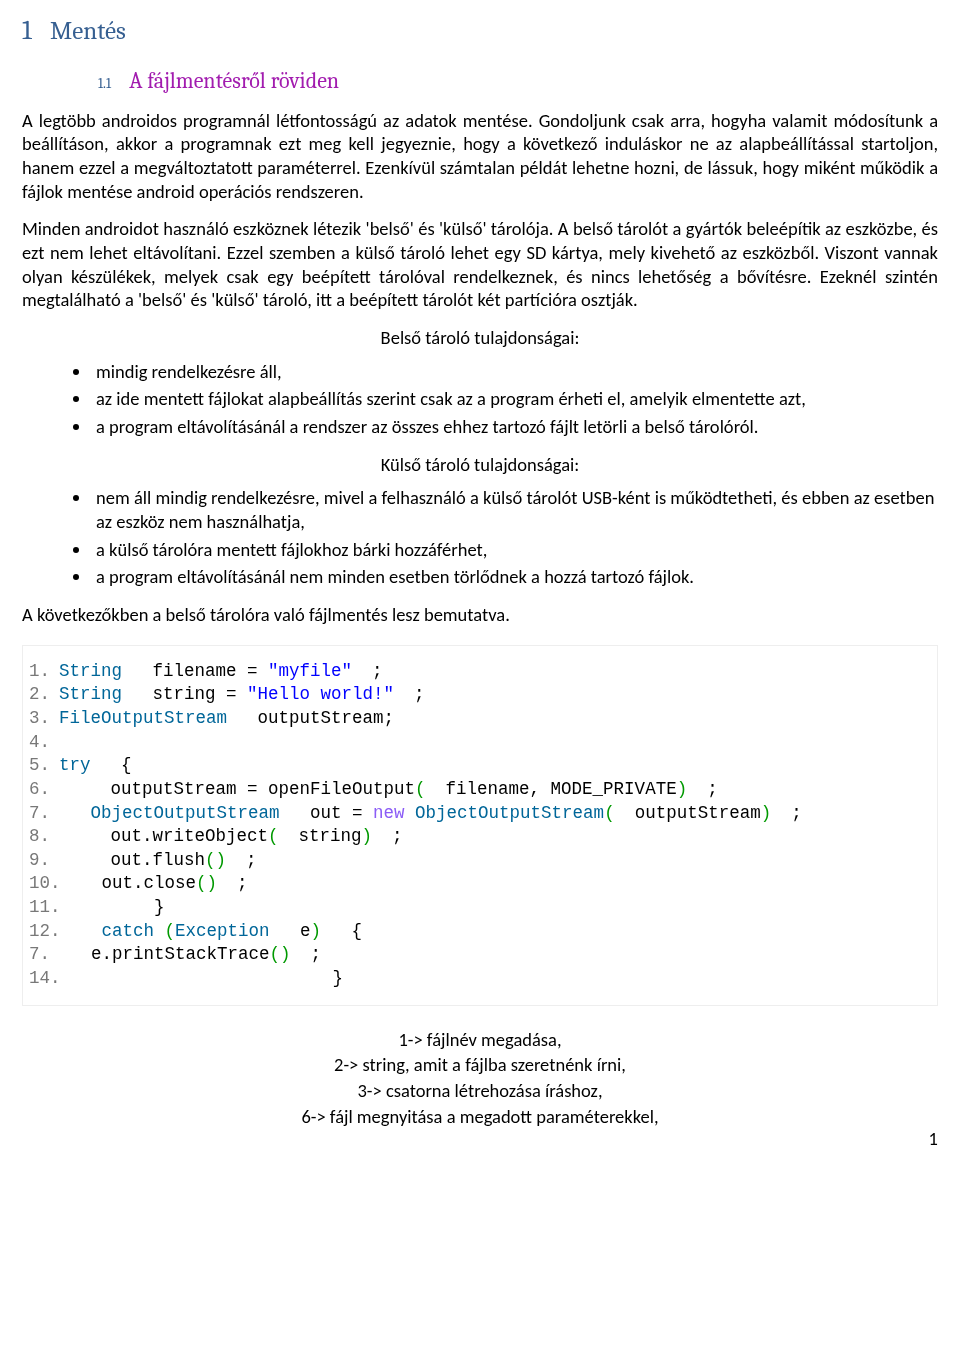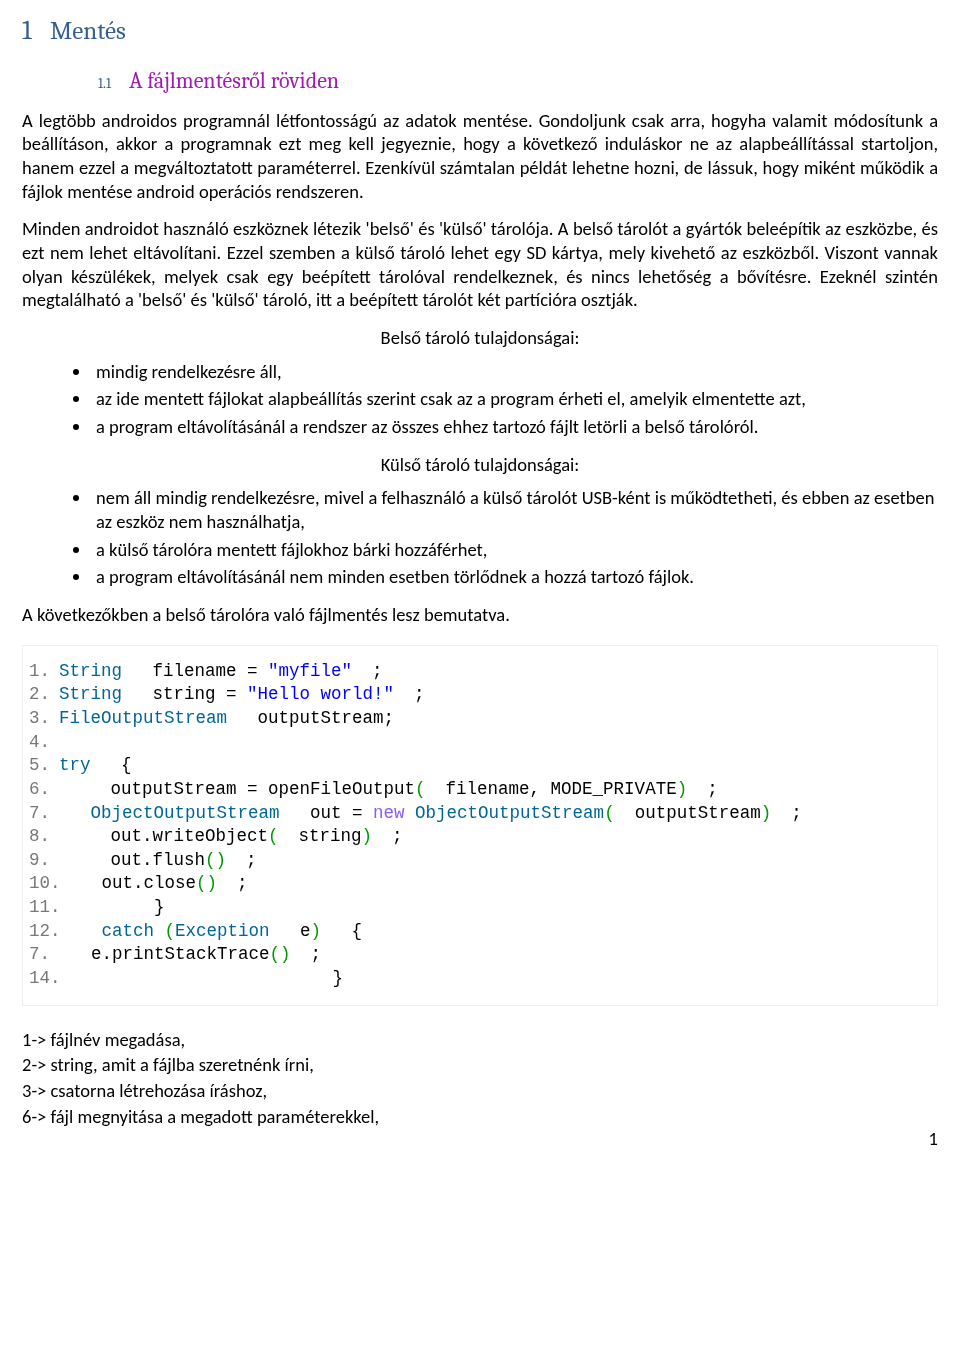--- a/index.html
+++ b/index.html
@@ -65,21 +65,21 @@
     line-height: 1.35;
     white-space: pre;
   }
   .ln { color: #787878; }
   .kw { color: #006699; }
   .type { color: #006699; }
   .str { color: #0000ff; }
   .paren { color: #009900; }
   .new { color: #8b5cf6; }
   .plain { color: #000000; padding-left: 20px; }
-  .legend-line { margin: 0 0 2px 0; }
+  .legend-line { margin: 0 0 2px 0; text-align: center; }
   .pagenum {
     position: absolute;
     right: 22px;
     bottom: 10px;
     font-size: 18.5px;
   }
   .sp { display: inline-block; width: 9px; }
 </style>
 </head>
 <body>

